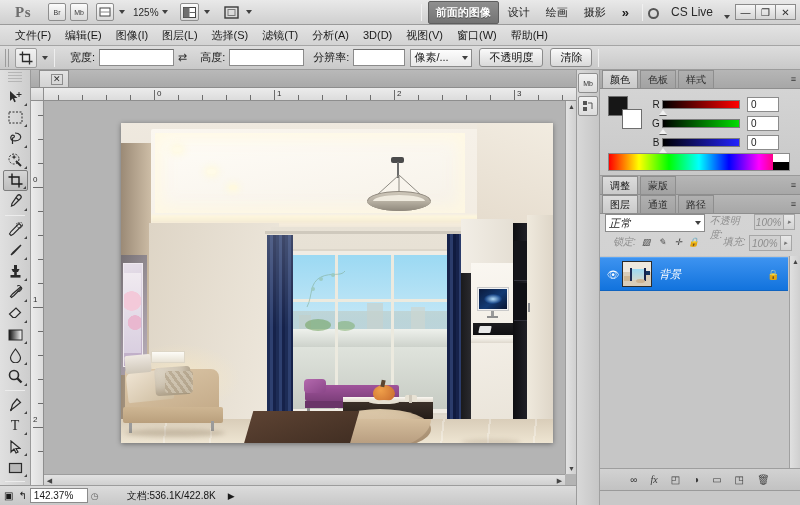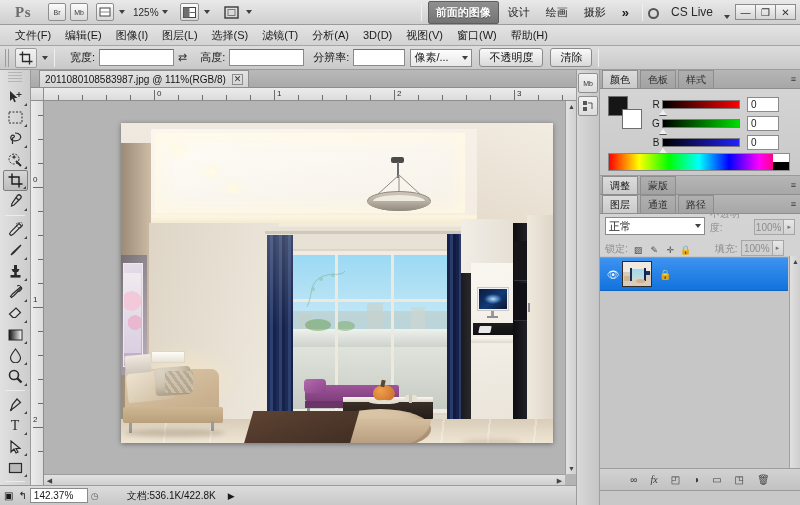--- a/index.html
+++ b/index.html
@@ -221,21 +221,21 @@
            border-bottom: 5px solid #f0f0f0; filter: drop-shadow(0 1px 0 #555); }
   .sval { width: 32px; height: 15px; background: #fff; border: 1px solid #8b8b8b;
           font-size: 10px; display: flex; align-items: center; padding-left: 3px; margin-left: 7px; }
   .spectrum { position: absolute; left: 8px; bottom: 4px; width: 182px; height: 18px;
      border: 1px solid #8b8b8b;
      background: linear-gradient(to right,#ff0000,#ffff00,#00ff00,#00ffff,#0000ff,#ff00ff,#ff0000); }
   .spec-end { position: absolute; right: 0; top: 0; width: 16px; height: 100%;
      background: linear-gradient(to bottom,#fff 0 50%, #000 50% 100%); }
 
   
-  .lrow { display: flex; align-items: flex-end; height: 21px; padding: 0 5px; }
+  .lrow { display: flex; align-items: flex-start; height: 21px; padding: 0 5px; font-style: italic; }
   .lsel {
     height: 18px; background: #fff; border: 1px solid #8b8b8b; font-size: 11px;
     display: flex; align-items: center; justify-content: space-between; padding: 0 3px; width: 104px;
   }
   .dimlbl { font-size: 10px; color: #8d8d8d; margin-left: 5px; }
   .numbox { width: 32px; height: 16px; background: #d0d0d0; border: 1px solid #a6a6a6;
             font-size: 10px; display: flex; align-items: center; justify-content: flex-end;
             padding-right: 2px; color: #8d8d8d; margin-left: 3px; }
   .stepper { width: 11px; height: 16px; border: 1px solid #a6a6a6; border-left: none;
              background: linear-gradient(#e8e8e8,#d2d2d2); display: flex;
@@ -506,21 +506,20 @@
           <ellipse cx="6" cy="6.5" rx="1.9" ry="4.3" fill="none" stroke="#2b2b2b"></ellipse>
           <path d="M10 2 a4 4 0 0 1 4 4.5" fill="none" stroke="#2b2b2b" stroke-width="1.2"></path>
         </svg>
       <span class="tri"></span>
     </div>
 
   </div>
 
   <div class="tabstrip">
     <div class="doctab">
-      <span>2011080108583987.jpg @ 111%(RGB/8)</span>
       <span class="x">✕</span>
     </div>
   </div>
 
   <div class="docwin">
     <div class="ruler-corner"></div>
 
     <div class="ruler-h">
       <div class="tickH" style="left:14px"></div>
         <div class="tickH" style="left:38px"></div>
@@ -828,21 +827,21 @@
       <div class="lrow">
         <div class="lsel">
           <span>正常</span>
           <span class="caret"></span>
         </div>
         <span class="dimlbl">不透明度:</span>
         <div class="numbox">100%</div>
         <div class="stepper">▸</div>
       </div>
       <div class="lrow">
-        <span class="dimlbl" style="margin-left:0">锁定:</span>
+        <span class="dimlbl" style="margin-left:8px">锁定:</span>
         <div class="lockicons">
           <div class="lockic">▨</div>
           <div class="lockic">✎</div>
           <div class="lockic">✛</div>
           <div class="lockic">🔒</div>
         </div>
         <span class="dimlbl" style="margin-left:22px">填充:</span>
         <div class="numbox">100%</div>
         <div class="stepper">▸</div>
       </div>
@@ -852,20 +851,21 @@
           <span class="leye">👁</span>
           <span class="lthumb">
             <span class="ph" style="left:0;top:0;width:28px;height:24px;background:linear-gradient(180deg,#efe9df 0 40%,#d9cdb9 40% 100%)"></span>
             <span class="ph" style="left:9px;top:7px;width:12px;height:11px;background:linear-gradient(180deg,#9bd9f3,#cfd9d2)"></span>
             <span class="ph" style="left:7px;top:6px;width:2px;height:13px;background:#1d2c56"></span>
             <span class="ph" style="left:21px;top:6px;width:2px;height:13px;background:#16224a"></span>
             <span class="ph" style="left:1px;top:14px;width:6px;height:5px;background:#ccb694"></span>
             <span class="ph" style="left:13px;top:17px;width:9px;height:4px;border-radius:50%;background:#cdb391"></span>
             <span class="ph" style="left:23px;top:9px;width:4px;height:4px;background:#13325f"></span>
           </span>
+          <span class="lname">背景</span>
           <span class="llock">🔒</span>
         </div>
         <div class="lscroll">
           <div class="sb-arrow" style="left:0;top:0;width:11px;height:11px">▲</div>
         </div>
       </div>
 
       <div class="panel-foot">
         <span>∞</span>
         <span style="font-style:italic;font-family:'Liberation Serif',serif">fx</span>

